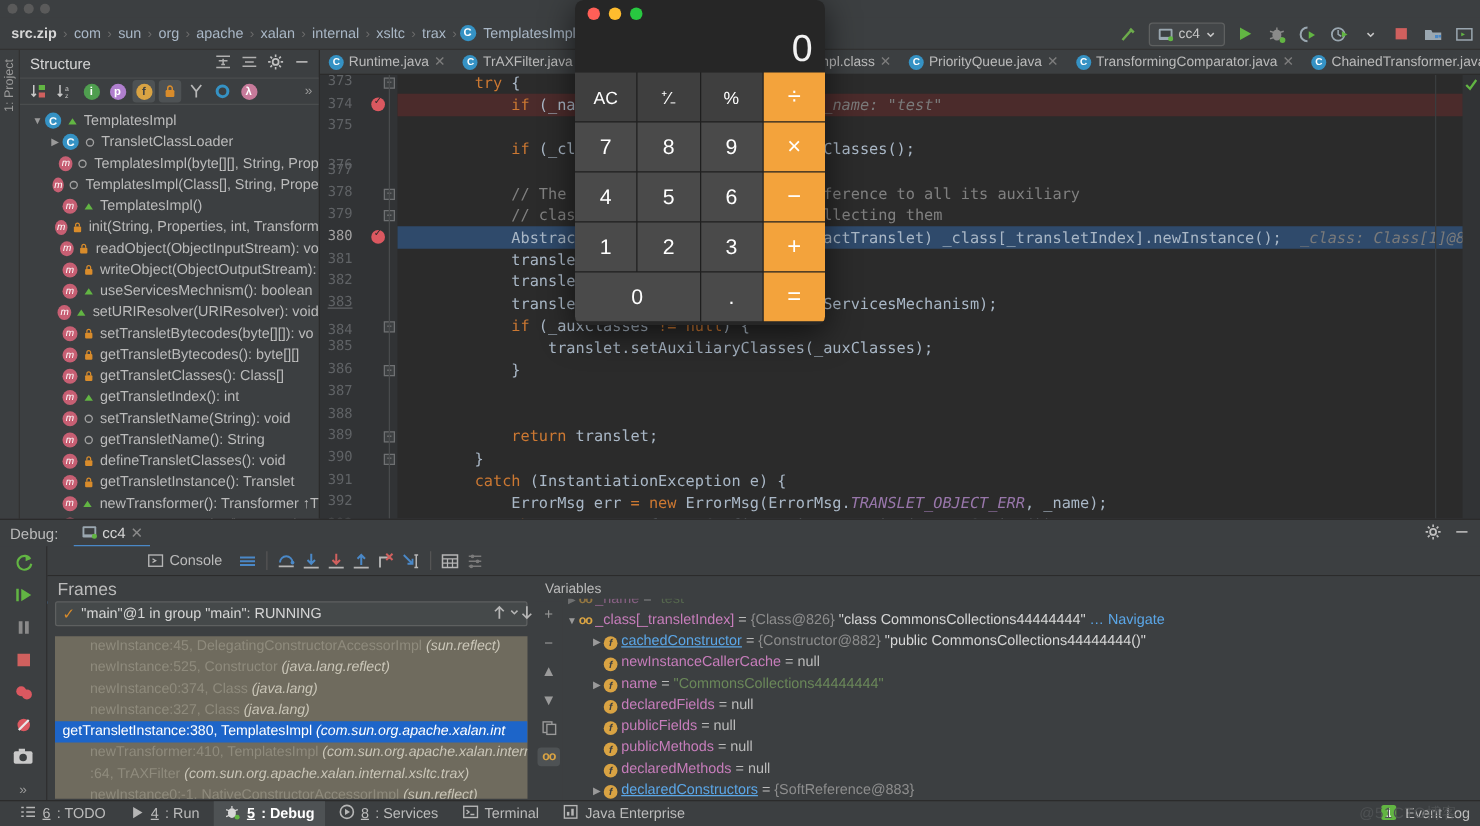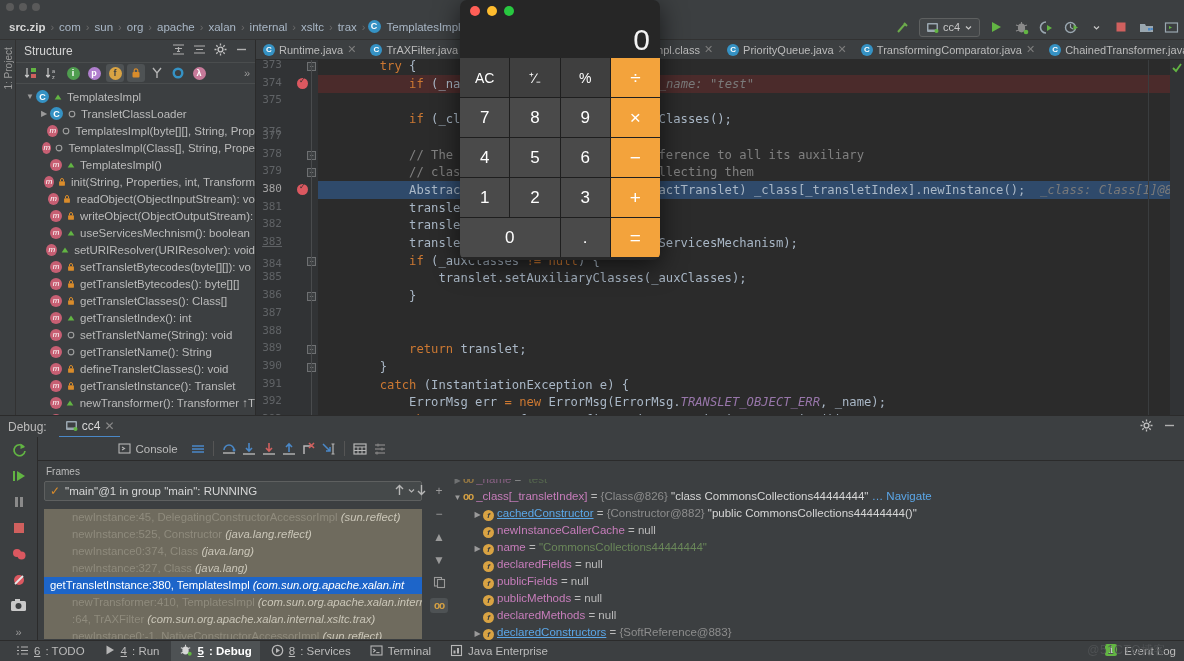--- a/index.html
+++ b/index.html
@@ -137,21 +137,21 @@
   .dbtn{ width:22px;height:20px; display:flex;align-items:center;justify-content:center; cursor:pointer;}
 
   #dbgtoolbar{ position:absolute; left:38px; top:437px; width:1146px; height:24px; background:#3c3f41;
                display:flex; align-items:center; gap:2px; border-bottom:1px solid #2b2b2b;}
   .dtab{ padding:0 9px; height:24px; display:flex;align-items:center; gap:5px; font-size:11.5px; color:#bbbbbb;}
   .dtab.active{ color:#ffffff; border-bottom:2px solid #4a88c7;margin-top:45px;}
   .tsep{ width:1px; height:15px; background:#555; margin:0 4px;}
   .tico{ width:18px;height:18px;display:flex;align-items:center;justify-content:center;}
 
   #framespane{ position:absolute; left:38px; top:461px; width:390px; height:179px; background:#3c3f41; }
-  #frames-label{ height:20px; display:flex; align-items:center; padding-left:8px; font-size:10px;color:#bbbbbb;}
+  #frames-label{ height:20px; display:flex; align-items:center; padding-left:8px; font-size:14px;color:#bbbbbb;}
   #threadsel{
     margin:0 6px; height:20px; border:1px solid #5e6060; border-radius:2px; background:#45494a;
     display:flex; align-items:center; padding:0 5px; gap:5px; font-size:11.5px; color:#d6d6d6;
   }
   #framelist{ position:absolute; left:6px; top:48px; width:378px; height:130px; background:#6f6b5e; overflow:hidden;}
   .frame{ height:17px; line-height:17px; padding-left:6px; white-space:nowrap; font-size:11.3px; color:#d8d5cb;}
   .frame .pkg{ font-style:italic; color:#cac6b8;}
   .frame.sel{ background:#1d65c9; color:#ffffff; }
   .frame.sel .pkg{ color:#ffffff; }
   .frame.dim{ color:#8f8b7d;padding-left:28px;}
@@ -904,20 +904,21 @@
       <div class="frame dim"><span>newInstance0:374, Class</span> <span class="pkg">(java.lang)</span></div>
       <div class="frame dim"><span>newInstance:327, Class</span> <span class="pkg">(java.lang)</span></div>
       <div class="frame sel"><span>getTransletInstance:380, TemplatesImpl</span> <span class="pkg">(com.sun.org.apache.xalan.int</span></div>
       <div class="frame dim"><span>newTransformer:410, TemplatesImpl</span> <span class="pkg">(com.sun.org.apache.xalan.interna</span></div>
       <div class="frame dim"><span><init>:64, TrAXFilter</init></span> <span class="pkg">(com.sun.org.apache.xalan.internal.xsltc.trax)</span></div>
       <div class="frame dim"><span>newInstance0:-1, NativeConstructorAccessorImpl</span> <span class="pkg">(sun.reflect)</span></div>
     </div>
 </div>
 
 <div id="varspane">
+  <div id="vars-label">Variables</div>
   <div id="varsright">
     <span class="vbtn">+</span>
     <span class="vbtn">−</span>
     <span class="vbtn">▲</span>
     <span class="vbtn">▼</span>
     <span class="vbtn">
       <svg width="13" height="13" viewBox="0 0 13 13">
           <rect x="1.5" y="1.5" width="7" height="8.5" stroke="#9a9a9a" stroke-width="1.1" fill="none"></rect>
           <rect x="4.5" y="3.5" width="7" height="8" stroke="#9a9a9a" stroke-width="1.1" fill="#3c3f41"></rect>
         </svg>

